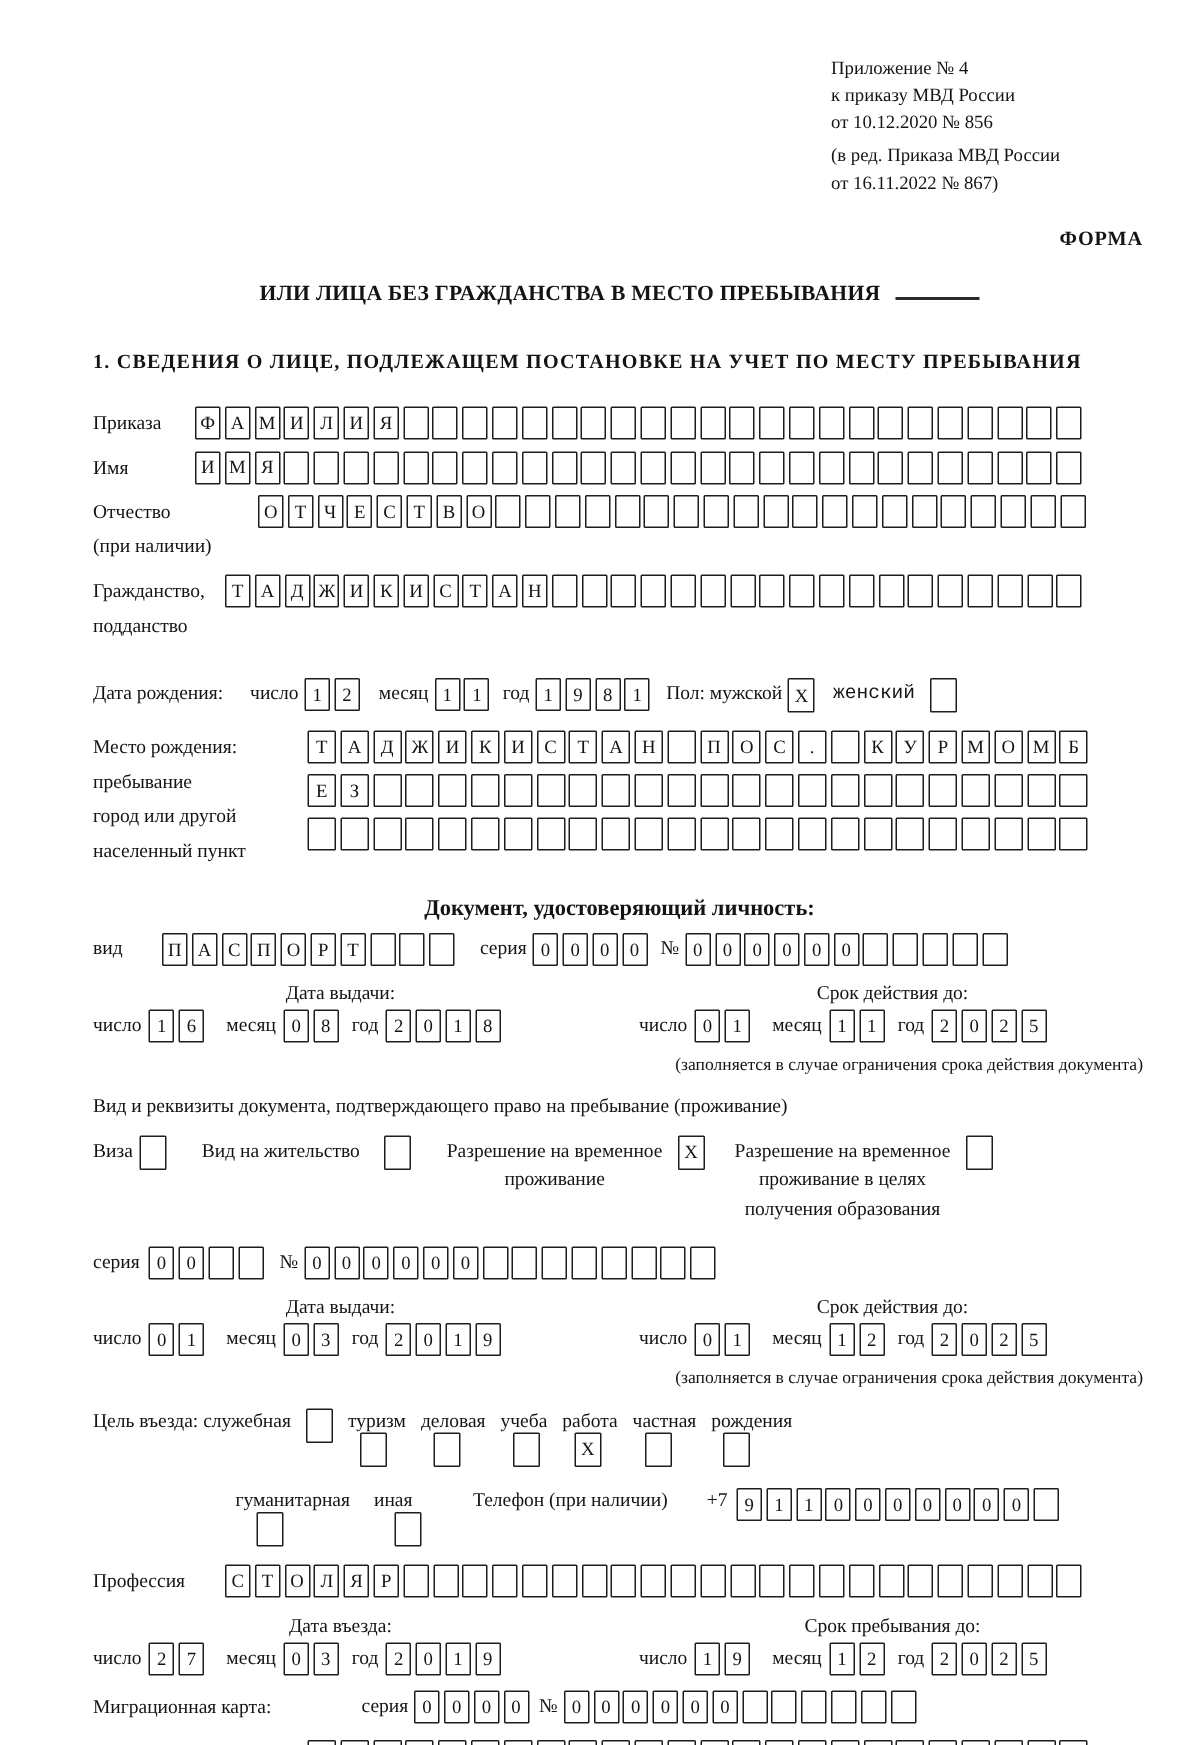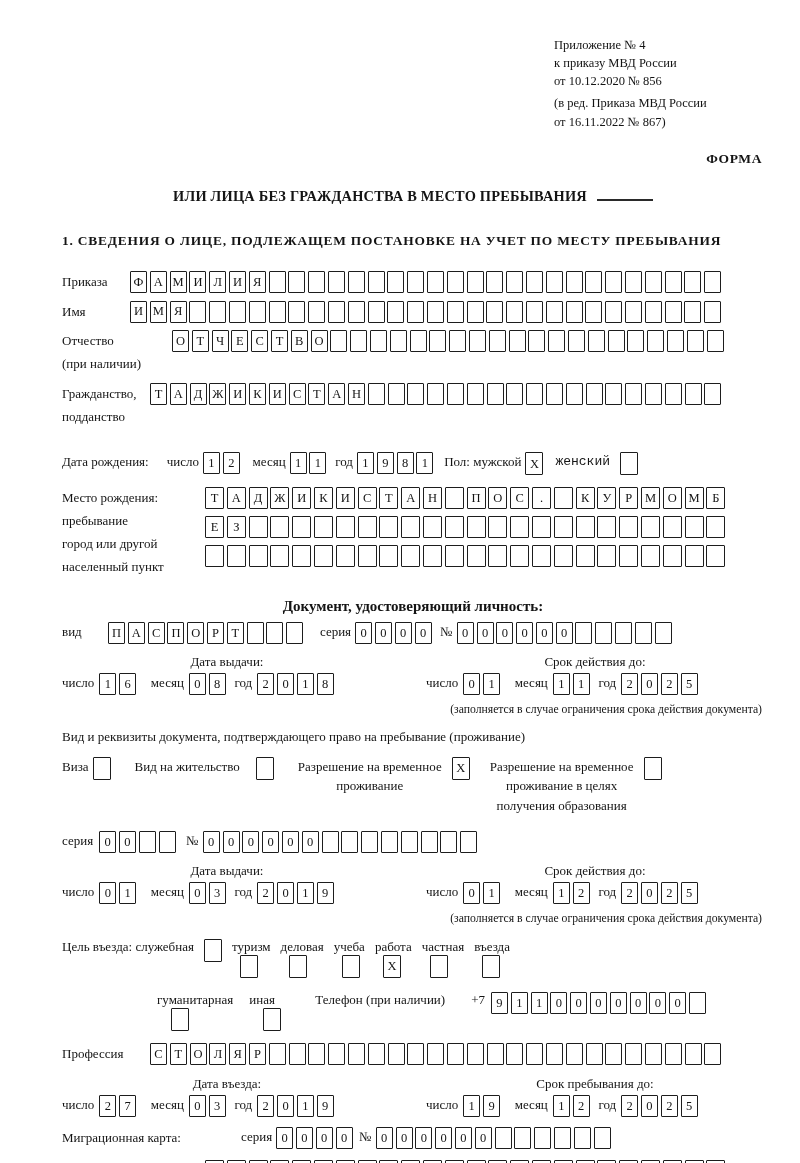--- a/index.html
+++ b/index.html
@@ -564,21 +564,21 @@
           <span class="cell">X</span>
         </span>
       </span>
     <span class="opt">
         <span>частная</span>
         <span class="cells cb">
           <span class="cell"></span>
         </span>
       </span>
     <span class="opt">
-        <span>въезда</span>
+        <span>рождения</span>
         <span class="cells cb">
           <span class="cell"></span>
         </span>
       </span>
   </div>
 
   <div class="purpose-row indent95">
     <span class="opt" style="margin-left:0;">
         <span>гуманитарная</span>
         <span class="cells cb" style="margin-left:14px;">

